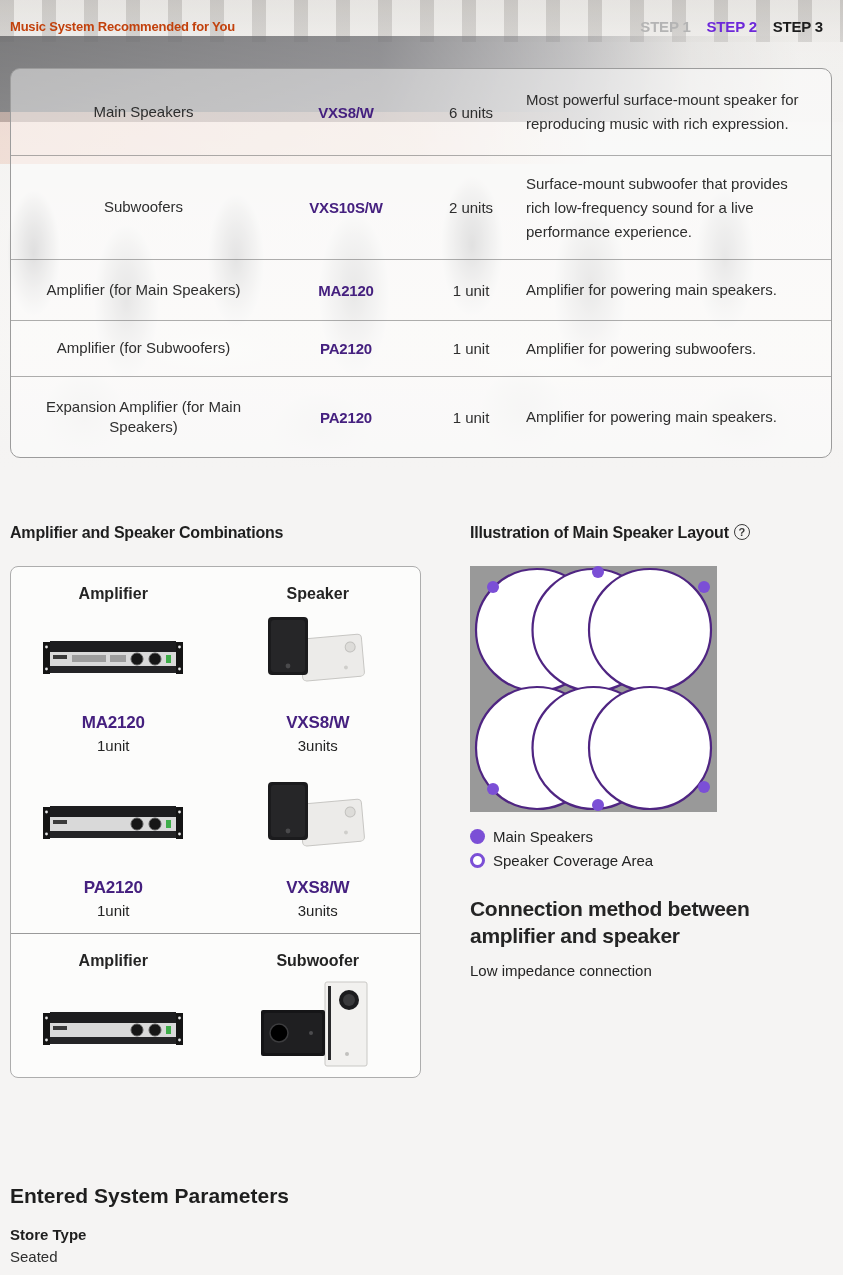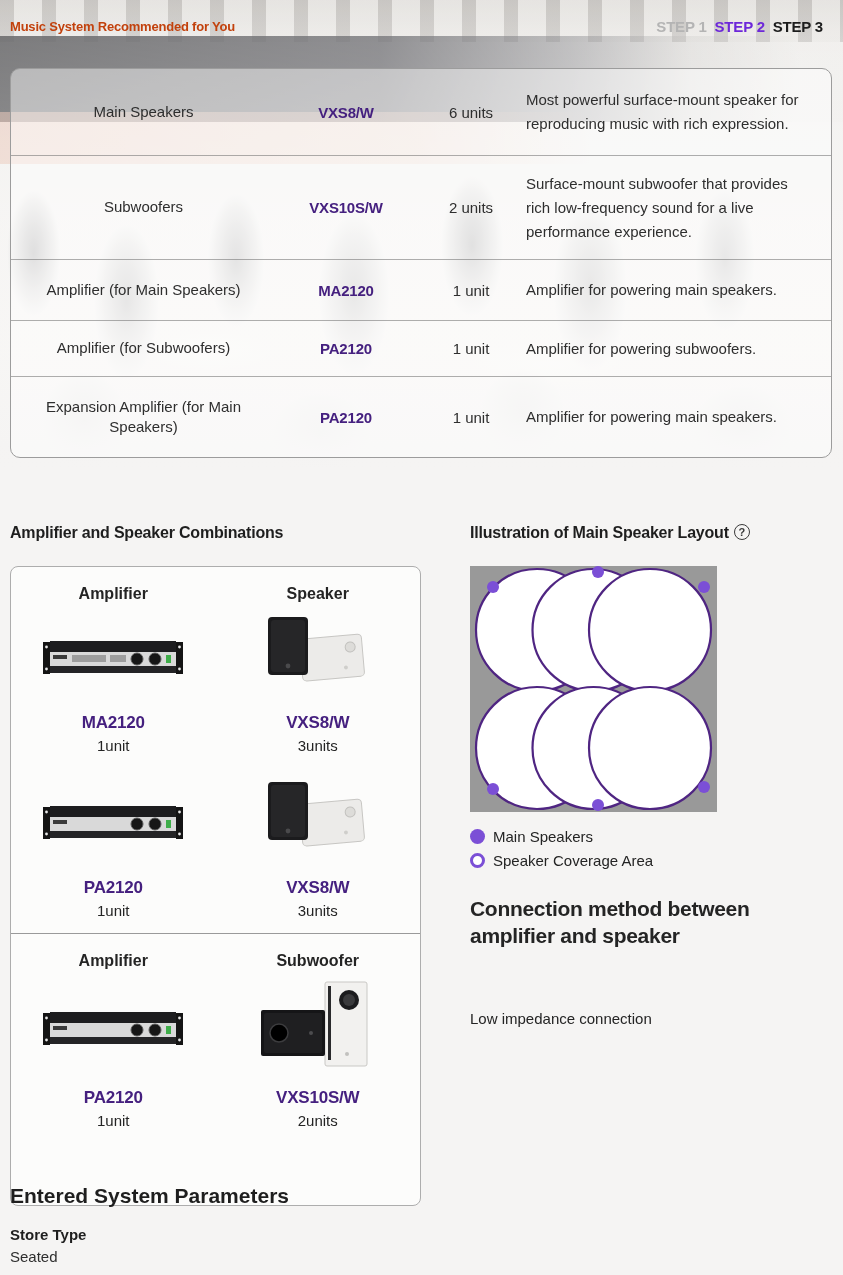--- a/index.html
+++ b/index.html
@@ -32,61 +32,61 @@
       radial-gradient(70px 60px at 88% 88%, rgba(28,28,32,0.28), rgba(28,28,32,0) 70%),
       radial-gradient(90px 30px at 25% 66%, rgba(250,248,245,0.8), rgba(250,248,245,0) 70%),
       radial-gradient(110px 34px at 65% 70%, rgba(250,248,245,0.8), rgba(250,248,245,0) 70%);
   }
   .photo-wash { position:absolute; left:0; top:0; width:100%; height:100%;
     background:linear-gradient(to bottom, rgba(255,255,255,0.30), rgba(255,255,255,0.46) 45%, rgba(250,249,248,0.72) 75%, rgba(245,244,243,0.97) 96%, #f5f4f3 100%); }
 
   
   .hdr { position:absolute; left:10px; right:20px; top:18px; display:flex; justify-content:space-between; align-items:center; }
   .hdr-title { font-size:13px; font-weight:700; color:#c2410c; letter-spacing:-0.2px; }
-  .steps { display:flex; gap:8px; font-size:15px; font-weight:700; letter-spacing:-0.2px;text-align:center; }
+  .steps { display:flex; gap:16px; font-size:15px; font-weight:700; letter-spacing:-0.2px;text-align:center; }
   .step { color:#b4b4b4; }
   .step.s2 { color:#6d28d9; }
   .step.active { color:#1c1c1c; }
 
   
   .rec-card { position:absolute; left:10px; top:68px; width:822px; height:390px;
     background:rgba(255,255,255,0.45); border:1px solid #9c9c9c; border-radius:10px; overflow:hidden; }
   .rec-row { display:flex; align-items:center; border-bottom:1px solid rgba(110,110,110,0.55); }
   .rec-row:last-child { border-bottom:none; }
   .rc-item { width:265px; text-align:center; font-size:15px; color:#2e2e2e; padding:0 14px; line-height:1.35; }
   .rc-model { width:140px; text-align:center; font-size:15px; font-weight:700; color:#45207f; letter-spacing:-0.2px; }
   .rc-qty { width:110px; text-align:center; font-size:15px; color:#2e2e2e; }
   .rc-desc { flex:1; font-size:15px; color:#2e2e2e; padding-right:26px; line-height:1.6; }
 
   
   .sec-title { position:absolute; font-size:16px; font-weight:700; color:#1e1e1e; letter-spacing:-0.2px; }
 
   
-  .combo-card { position:absolute; left:10px; top:566px; width:411px; height:640px;
+  .combo-card { position:absolute; left:10px; top:566px; width:411px; height:512px;
     background:rgba(253,253,252,0.9); border:1px solid #adadad; border-radius:8px; overflow:hidden; }
   .combo-divider { border-top:1px solid #9a9a9a; }
   .combo-hdr-row { display:flex; padding:18px 0 0; }
   .combo-hdr { width:50%; text-align:center; font-size:16px; font-weight:700; color:#242424; }
   .pair-row { display:flex; }
   .pair-cell { width:50%; display:flex; flex-direction:column; align-items:center; }
   .pair-img { height:96px; display:flex; align-items:center; justify-content:center; margin-top:6px; }
   .pair-img.tall { height:104px; }
   .pair-model { font-size:17px; font-weight:700; color:#45207f; margin-top:8px; letter-spacing:-0.2px; }
   .pair-qty { font-size:15px; color:#242424; margin-top:4px; padding-bottom:14px; }
 
   
   .illus-wrap { position:absolute; left:470px; top:566px; width:247px; height:246px; }
   .legend { position:absolute; left:470px; top:828px; }
   .legend-row { display:flex; align-items:center; margin-bottom:7px; }
   .legend-dot { width:15px; height:15px; border-radius:50%; background:#7b4fd6; margin-right:8px; flex:none; }
   .legend-ring { width:15px; height:15px; border-radius:50%; border:3px solid #7b4fd6; background:#fff; margin-right:8px; flex:none; }
   .legend-label { font-size:15px; color:#242424; }
 
   .conn-title { position:absolute; left:470px; top:896px; width:368px; font-size:21px; font-weight:700; color:#242424; line-height:1.28; letter-spacing:-0.3px; }
-  .conn-method { position:absolute; left:470px; top:962px; font-size:15px; color:#242424;margin-top:48px; }
+  .conn-method { position:absolute; left:470px; top:962px; font-size:15px; color:#242424; }
 
   .qicon { display:inline-block; width:16px; height:16px; border:1.5px solid #3a3a3a; border-radius:50%;
     font-size:11px; font-weight:700; line-height:15px; text-align:center; color:#3a3a3a; vertical-align:2px; margin-left:5px; }
 
   
   .params-title { position:absolute; left:10px; top:1184px; font-size:21px; font-weight:700; color:#1e1e1e; }
   .param-label { position:absolute; left:10px; top:1226px; font-size:15px; font-weight:700; color:#1e1e1e; }
   .param-value { position:absolute; left:10px; top:1248px; font-size:15px; color:#2e2e2e; }
 </style>
 </head>

